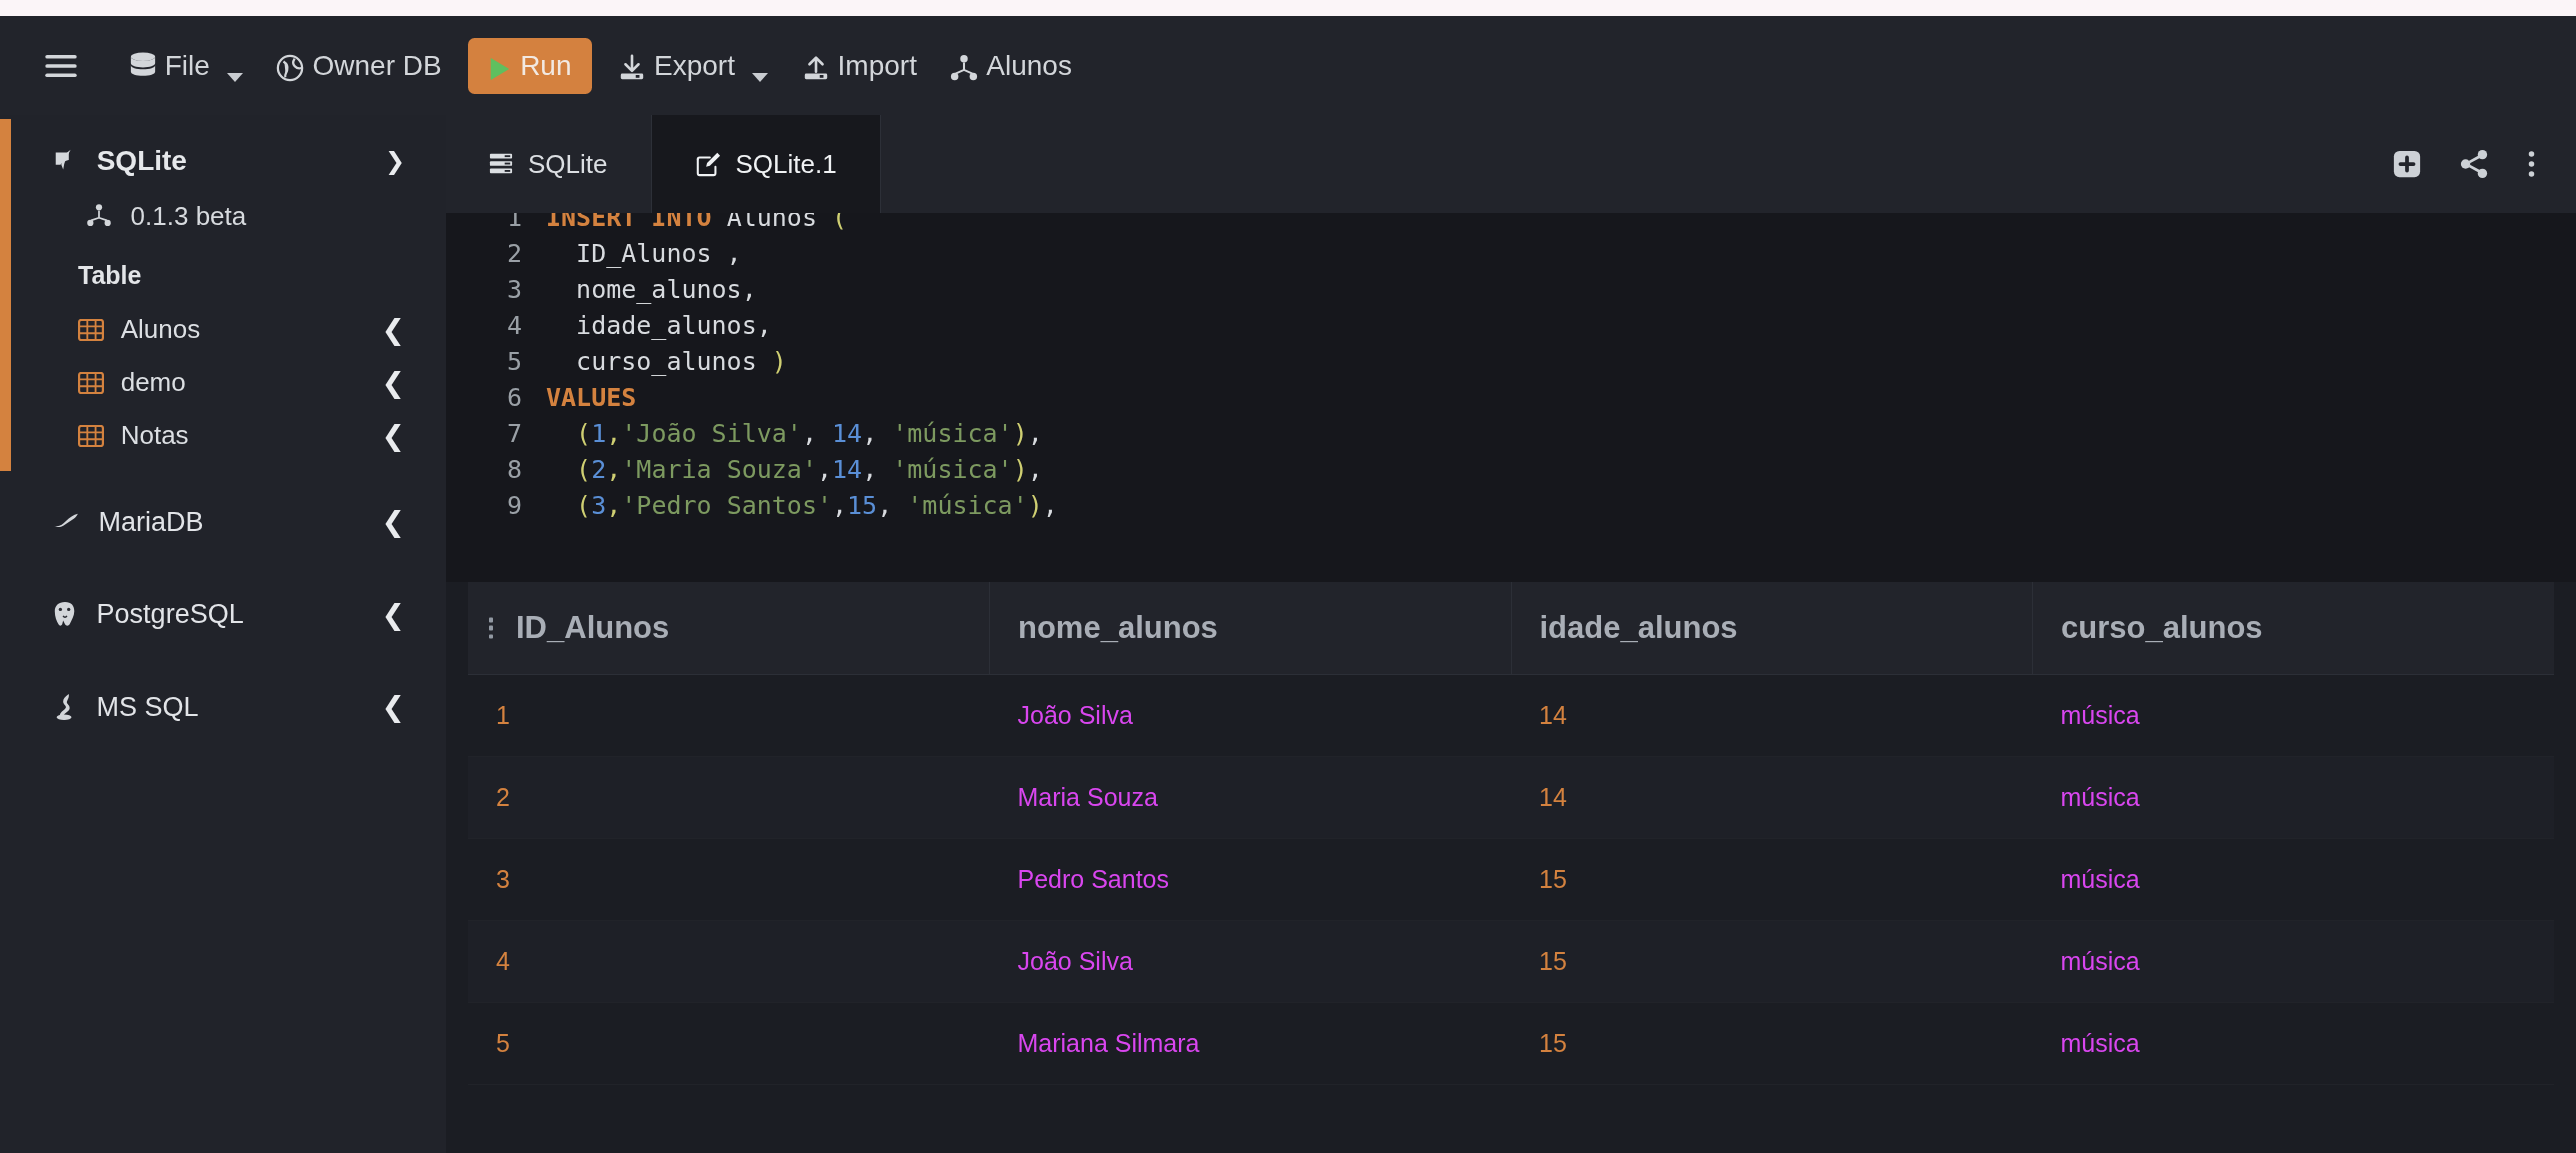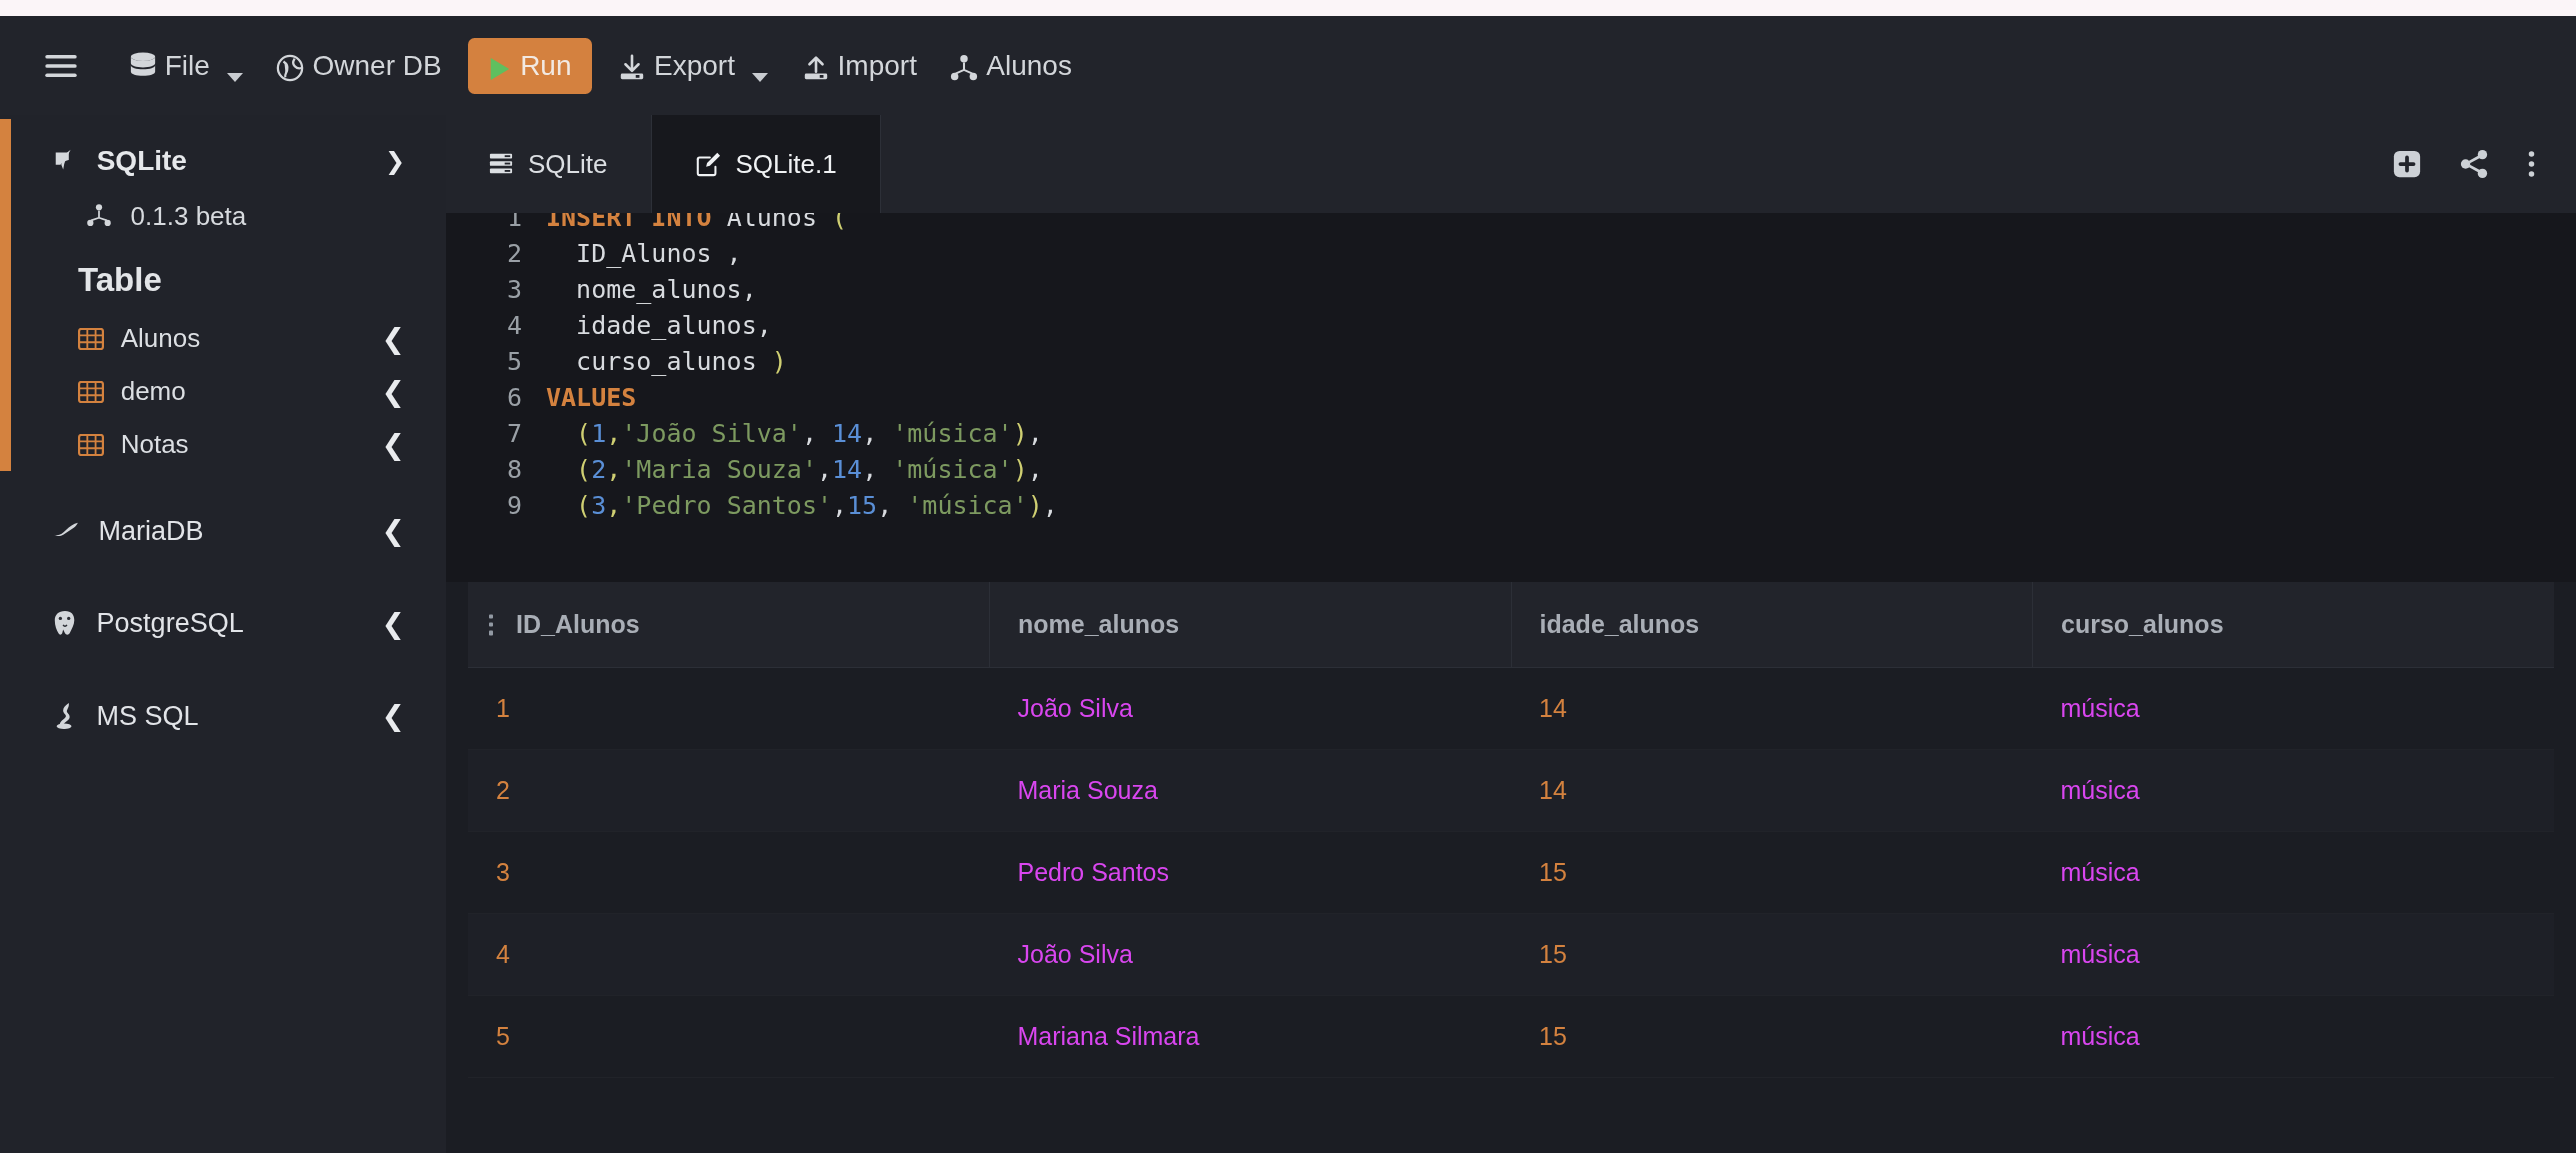--- a/index.html
+++ b/index.html
@@ -86,21 +86,21 @@
     flex: 1;
   }
   .sb-sub {
     display: flex;
     align-items: center;
     padding: 11px 41px 11px 86px;
     cursor: pointer;
   }
   .sb-sub .label { font-size: 26px; color: #d7dade; margin-left: 18.6px; }
   .sb-section-title {
-    font-size: 33px;
+    font-size: 25px;
     font-weight: bold;
     color: #e3e5e8;
     padding: 18.6px 0 13px 78px;
   }
   .sb-table-item {
     display: flex;
     align-items: center;
     padding: 11px 41px 11px 78px;
     cursor: pointer;
   }
@@ -187,21 +187,21 @@
   .num  { color: #5a8fd6; }
   .pct  { color: #cfcf72; }
   .plain{ color: #d8dbdf; }
 
   
   .results { flex: 1; padding: 0 22px 0 22px; overflow: hidden; }
   .rtable { width: 100%; border-collapse: collapse; table-layout: fixed; }
   .rtable th {
     background: #22242b;
     color: #a9aeb6;
-    font-size: 25px;
+    font-size: 31px;
     font-weight: bold;
     text-align: left;
     padding: 28px 0 28px 28px;
     height: 80px;
     border-right: 0.9px solid #2c2f37;
     border-bottom: 0.9px solid #2c2f37;
     position: relative;
   }
   .rtable th.c0 { padding-left: 48px; }
   .rtable th:last-child { border-right: none; }

